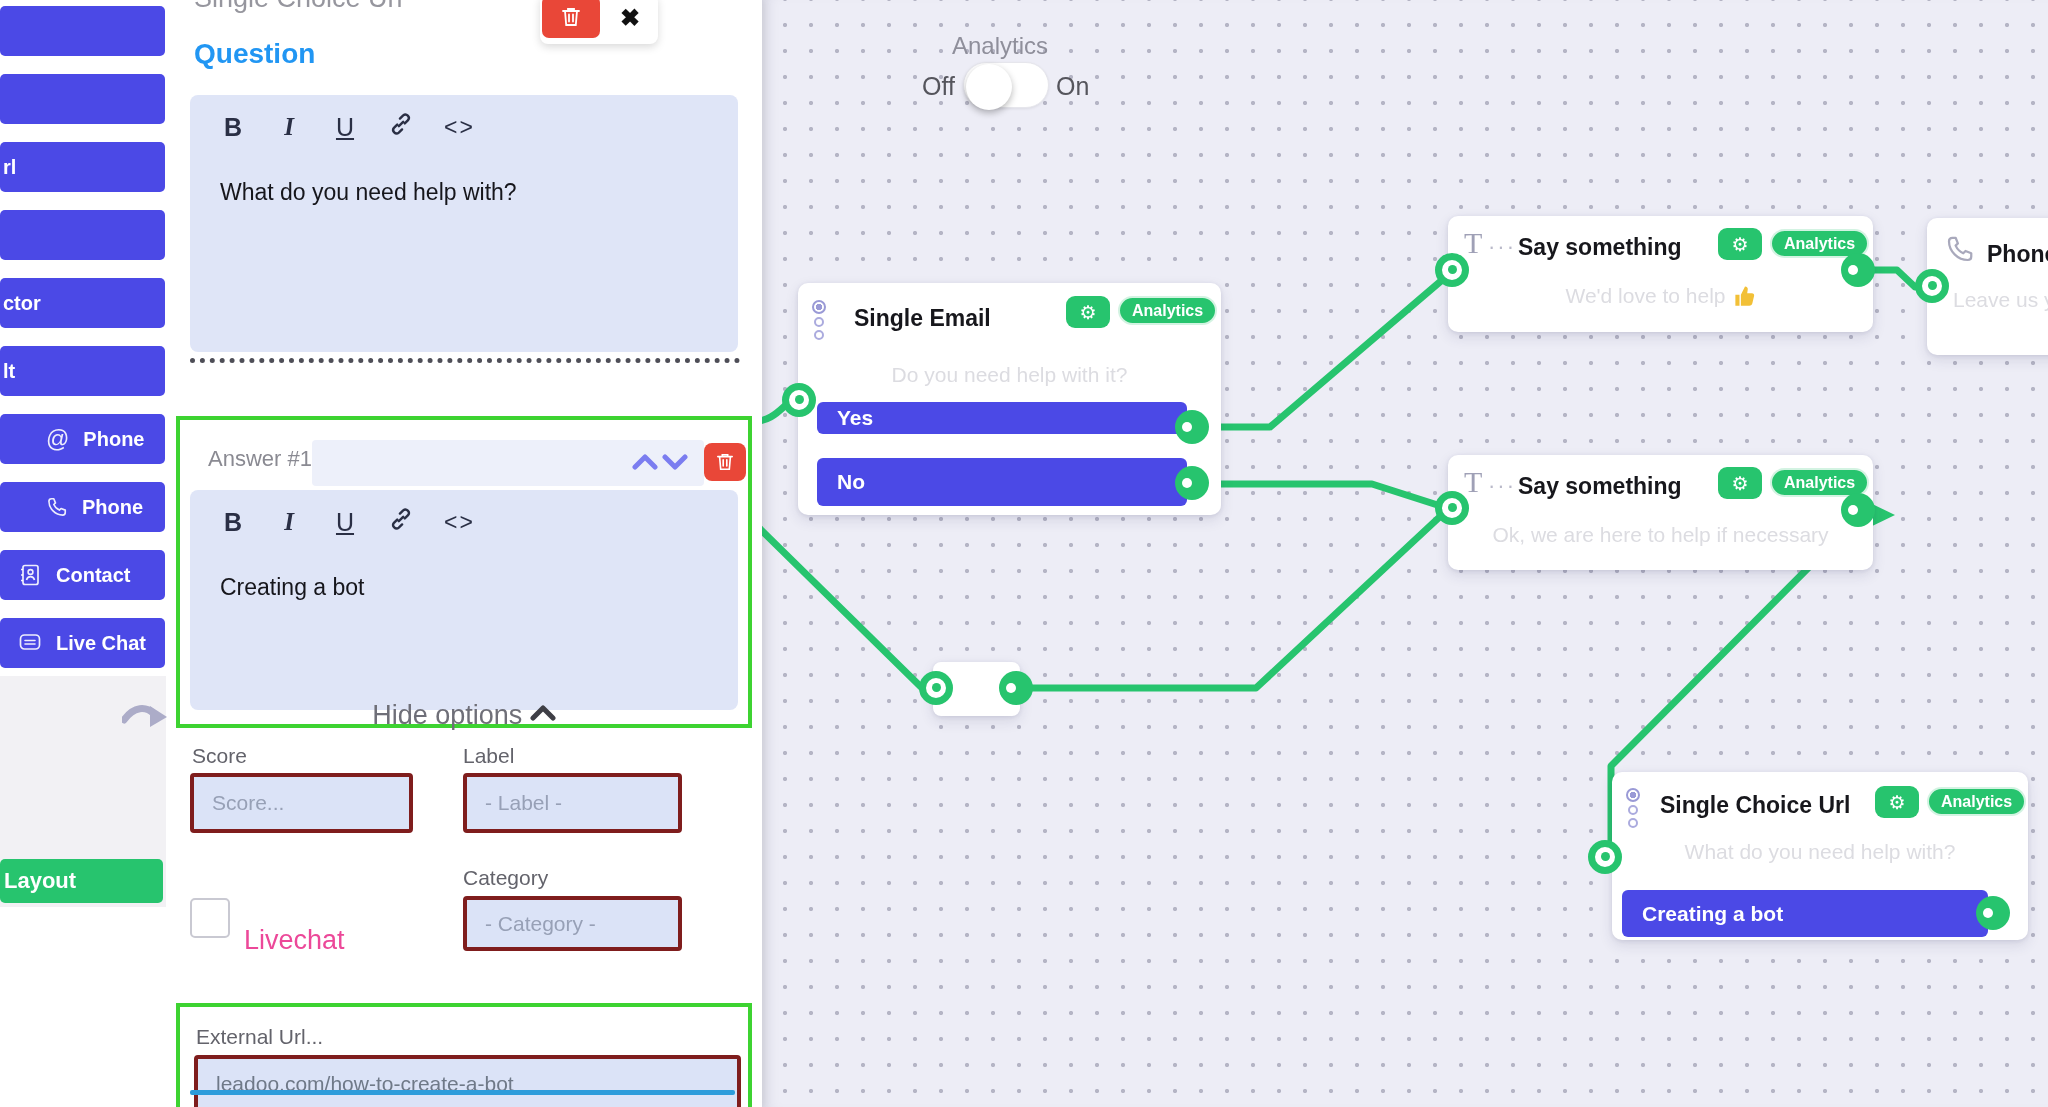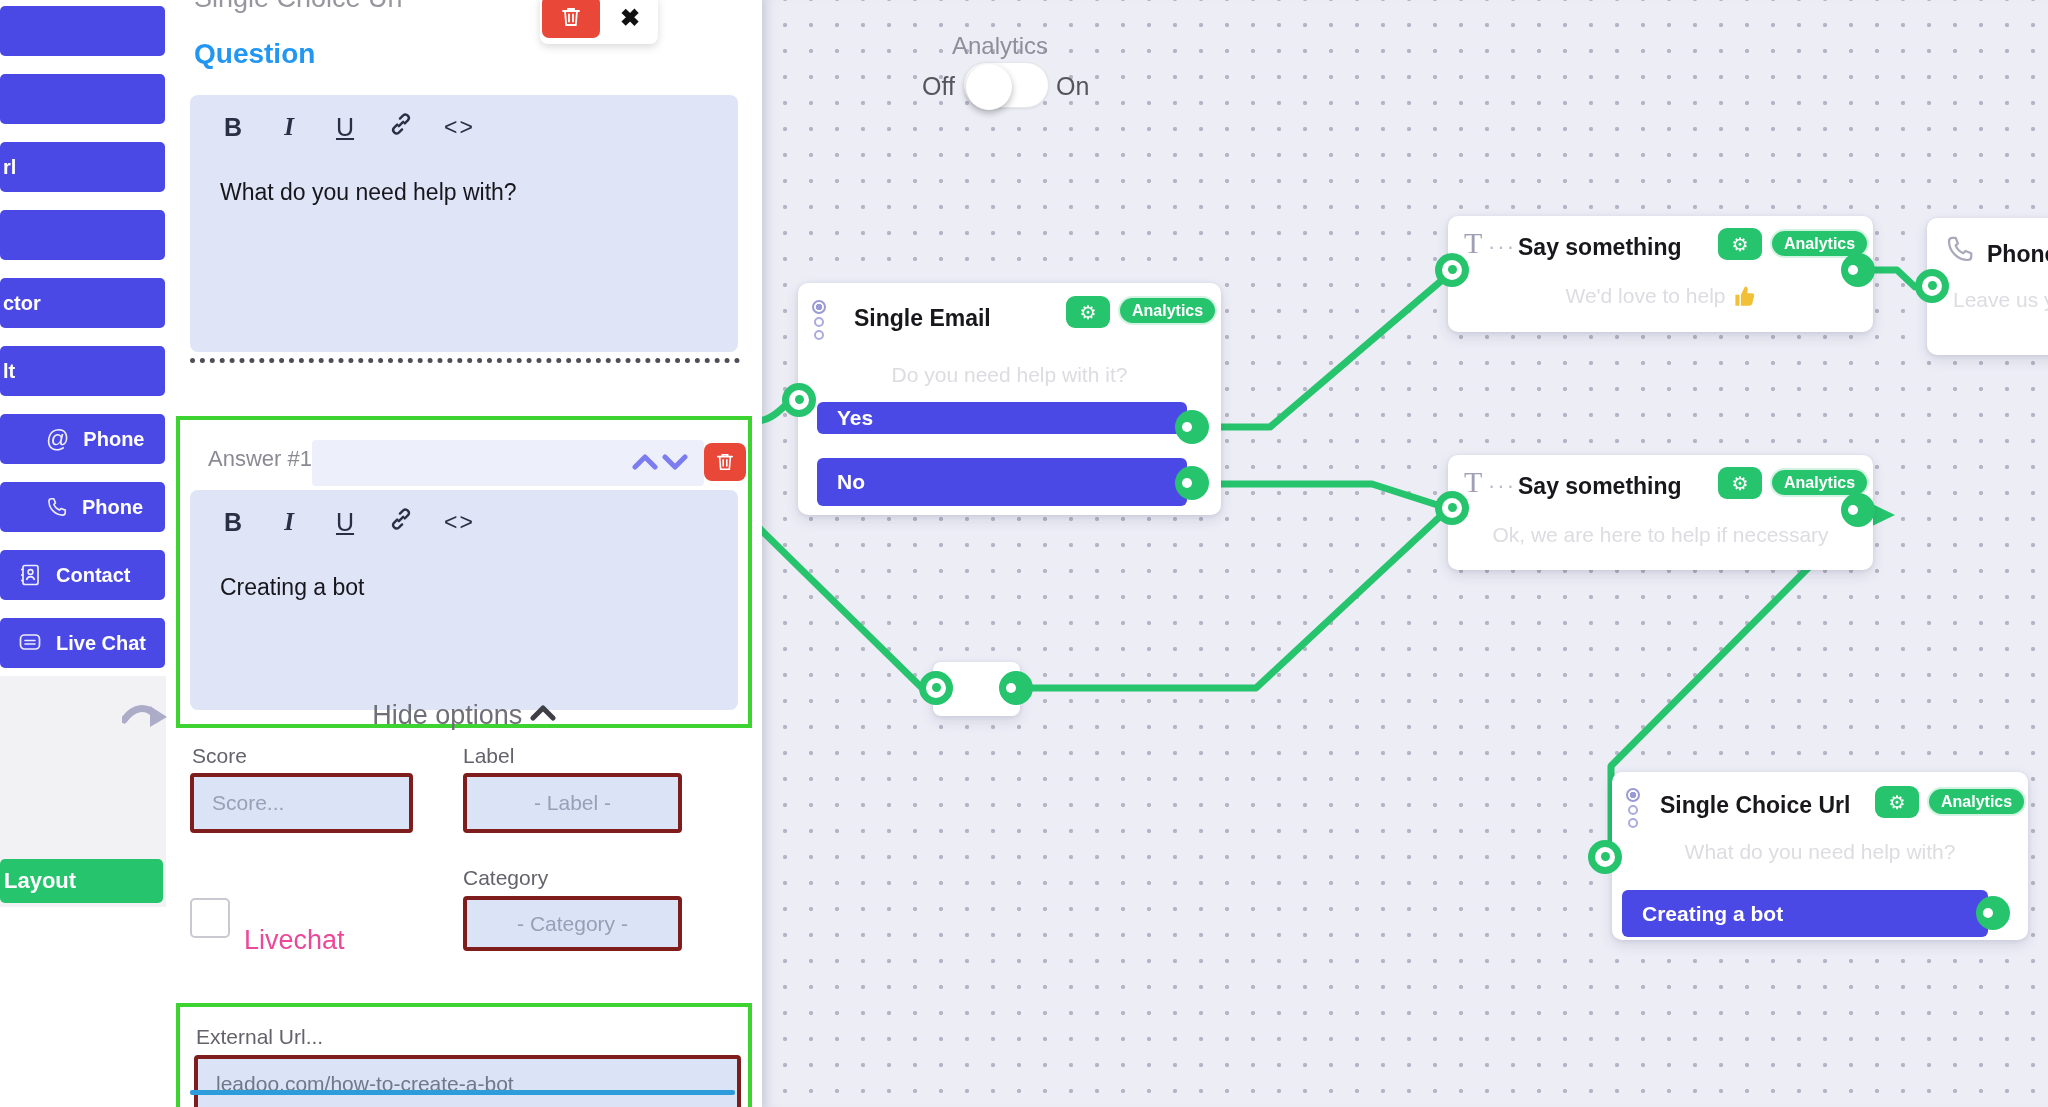--- a/index.html
+++ b/index.html
@@ -78,21 +78,21 @@
   .hl-box { position:absolute; border:4px solid #3DD331; background:#fff;margin-top:40px; }
   .ans-strip { position:absolute; left:132px; top:20px; width:392px; height:46px; background:#EDF0FA; border-radius:4px; }
   .ans-label { position:absolute; left:28px; top:26px; font-size:22px; color:#8A8A92; }
   .chev { position:absolute; width:26px; height:18px; }
   .ans-trash { left:524px; top:23px; width:42px; height:38px; border-radius:8px; }
   .hide-opt { position:absolute; left:0; top:700px; width:596px; text-align:center; font-size:27px; color:#6F6F78; }
   .fld-label { position:absolute; font-size:21px; color:#63636B; }
   .fld { position:absolute; background:#DBE3F7; border:4px solid #7f1d1d; border-radius:4px; font-family:"Liberation Sans",sans-serif;
     font-size:21px; color:#707A8E; padding:0 18px; outline:none; }
   .fld::placeholder { color:#97A0B6; opacity:1; }
-  .fld-center { text-align:center; }
+  .fld-center { }
   .checkbox { position:absolute; left:24px; top:898px; width:40px; height:40px; background:#fff; border:2px solid #C9C9D2; border-radius:5px; }
   .livechat-lb { position:absolute; left:78px; top:925px; font-size:27px; color:#ec4899; }
   .blue-rule { position:absolute; left:24px; top:1090px; width:545px; height:5px; background:#2D9CDB; border-radius:2px; }
 </style>
 </head>
 <body>
 
 <div id="app">
 
   <div id="canvas"></div>

